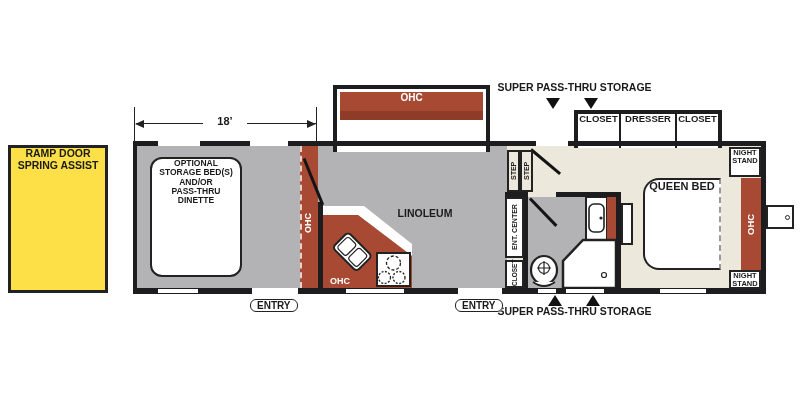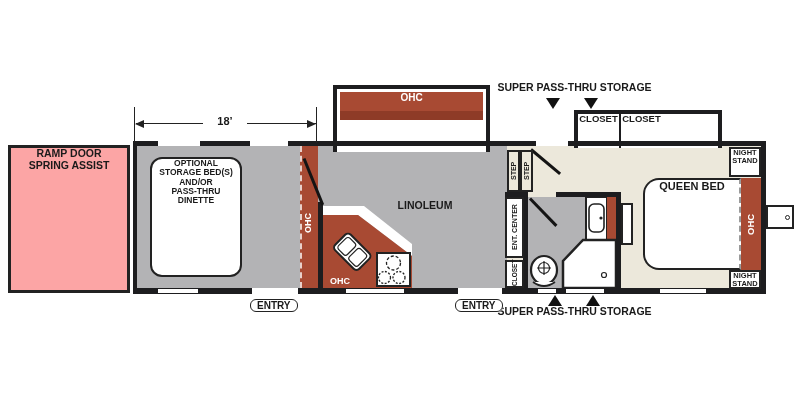--- a/index.html
+++ b/index.html
@@ -40,20 +40,23 @@
     <div class="abs cen" style="left:3px;right:3px;top:3px;height:19px;background:var(--accent-red);">
       <span class="lbl white-txt" style="font-size:10px;">OHC</span>
     </div>
     <div class="abs" style="left:3px;right:3px;top:22px;height:9px;background:var(--accent-red-dark);"></div>
   </div>
 
   <div class="abs" style="left:574px;top:110px;width:148px;height:38px;background:#fff;border:4px solid var(--wall);border-bottom:none;display:flex;">
     <div class="cen" style="width:41px;border-right:2.5px solid var(--wall);">
         <span class="lbl" style="font-size:9.5px;">CLOSET</span>
       </div>
+    <div class="cen" style="flex:1;border-right:2.5px solid var(--wall);">
+        <span class="lbl" style="font-size:9.5px;">DRESSER</span>
+      </div>
     <div class="cen" style="width:41px;">
         <span class="lbl" style="font-size:9.5px;">CLOSET</span>
       </div>
   </div>
 
   <div class="abs wall" style="left:133px;top:141px;width:632px;height:5px;"></div>
   <div class="abs wall" style="left:133px;top:288px;width:632px;height:6px;"></div>
   <div class="abs wall" style="left:133px;top:141px;width:4px;height:153px;"></div>
   <div class="abs wall" style="left:761px;top:141px;width:5px;height:153px;"></div>
 
@@ -71,21 +74,21 @@
   <div class="abs wall" style="left:318px;top:202px;width:5px;height:86px;"></div>
   <div class="abs wall" style="left:523px;top:192px;width:5px;height:96px;"></div>
   <div class="abs wall" style="left:505px;top:192px;width:23px;height:5px;"></div>
   <div class="abs wall" style="left:556px;top:192px;width:65px;height:5px;"></div>
   <div class="abs wall" style="left:616px;top:192px;width:5px;height:96px;"></div>
 
   <div class="door" style="left:304px;top:157px;width:50px;transform:rotate(68deg);"></div>
   <div class="door" style="left:531px;top:148px;width:38px;transform:rotate(40deg);"></div>
   <div class="door" style="left:530px;top:197px;width:38px;transform:rotate(46deg);"></div>
 
-  <div class="abs cen" style="left:8px;top:145px;width:122px;height:148px;background:#fca5a5;border:3px solid #222;">
+  <div class="abs cen" style="left:8px;top:145px;width:100px;height:148px;background:#fde047;border:3px solid #222;">
     <span class="lbl" style="font-size:10.5px;">RAMP DOOR
 SPRING ASSIST</span>
   </div>
 
   <div class="abs cen" style="left:150px;top:157px;width:92px;height:120px;background:#fff;border:2px solid #222;border-radius:12px;">
     <span class="lbl" style="font-size:8.5px;">OPTIONAL
 STORAGE BED(S)
 AND/OR
 PASS-THRU
 DINETTE</span>
@@ -107,21 +110,21 @@
     <circle cx="75.5" cy="57" r="7" fill="none" stroke="#222" stroke-width="1.3" stroke-dasharray="3,2"></circle>
     <circle cx="66.5" cy="71.5" r="6" fill="none" stroke="#222" stroke-width="1.3" stroke-dasharray="2,1.5"></circle>
     <circle cx="81" cy="71.5" r="6" fill="none" stroke="#222" stroke-width="1.3" stroke-dasharray="2,1.5"></circle>
   </svg>
   <div class="abs cen" style="left:324px;top:277px;width:32px;height:12px;">
     <span class="lbl white-txt" style="font-size:9px;">OHC</span>
   </div>
 
 
   <div class="abs cen" style="left:385px;top:200px;width:80px;height:14px;">
-    <span class="lbl" style="font-size:10.5px;">LINOLEUM</span>
+    <span class="lbl" style="font-size:10.5px;margin-top:8px;">LINOLEUM</span>
   </div>
 
   <div class="abs cen" style="left:507px;top:150px;width:13px;height:42px;background:var(--floor-cream);border:2px solid #222;">
     <span class="lbl vert" style="font-size:7px;">STEP</span>
   </div>
   <div class="abs cen" style="left:520px;top:150px;width:13px;height:42px;background:var(--floor-cream);border:2px solid #222;">
     <span class="lbl vert" style="font-size:7px;">STEP</span>
   </div>
 
   <div class="abs cen" style="left:505px;top:197px;width:19px;height:61px;background:#fff;border:2px solid #222;">
@@ -139,21 +142,21 @@
     <path d="M55,43 L88,43 L88,91 L35,91 L35,64 Z" fill="#fff" stroke="#222" stroke-width="2.5"></path>
     <circle cx="76" cy="78" r="2.5" fill="none" stroke="#222" stroke-width="1.2"></circle>
     <ellipse cx="16" cy="73" rx="13" ry="14" fill="#fff" stroke="#222" stroke-width="2.2"></ellipse>
     <circle cx="16" cy="71" r="5.5" fill="none" stroke="#222" stroke-width="1.2"></circle>
     <path d="M16,64 L16,78 M9,71 L23,71" stroke="#222" stroke-width="1.2"></path>
     <path d="M5,85 Q16,93 27,85" fill="#fff" stroke="#222" stroke-width="1.8"></path>
   </svg>
 
   <div class="abs" style="left:621px;top:203px;width:12px;height:42px;background:#fff;border:2px solid #222;"></div>
 
-  <div class="abs cen" style="left:643px;top:178px;width:98px;height:92px;background:#fff;border:2px solid #222;border-right:2px dashed #9a9a9a;border-radius:16px 0 0 16px;">
+  <div class="abs cen" style="left:643px;top:178px;width:78px;height:92px;background:#fff;border:2px solid #222;border-right:2px dashed #9a9a9a;border-radius:16px 0 0 16px;">
     <span class="lbl" style="font-size:11px;">QUEEN BED</span>
   </div>
   <div class="abs cen" style="left:741px;top:178px;width:20px;height:92px;background:var(--accent-red);">
     <span class="lbl vert white-txt" style="font-size:9.5px;">OHC</span>
   </div>
   <div class="abs cen" style="left:729px;top:147px;width:32px;height:30px;background:#fff;border:2px solid #222;">
     <span class="lbl" style="font-size:7.5px;">NIGHT
 STAND</span>
   </div>
   <div class="abs cen" style="left:729px;top:270px;width:32px;height:19px;background:#fff;border:2px solid #222;">

